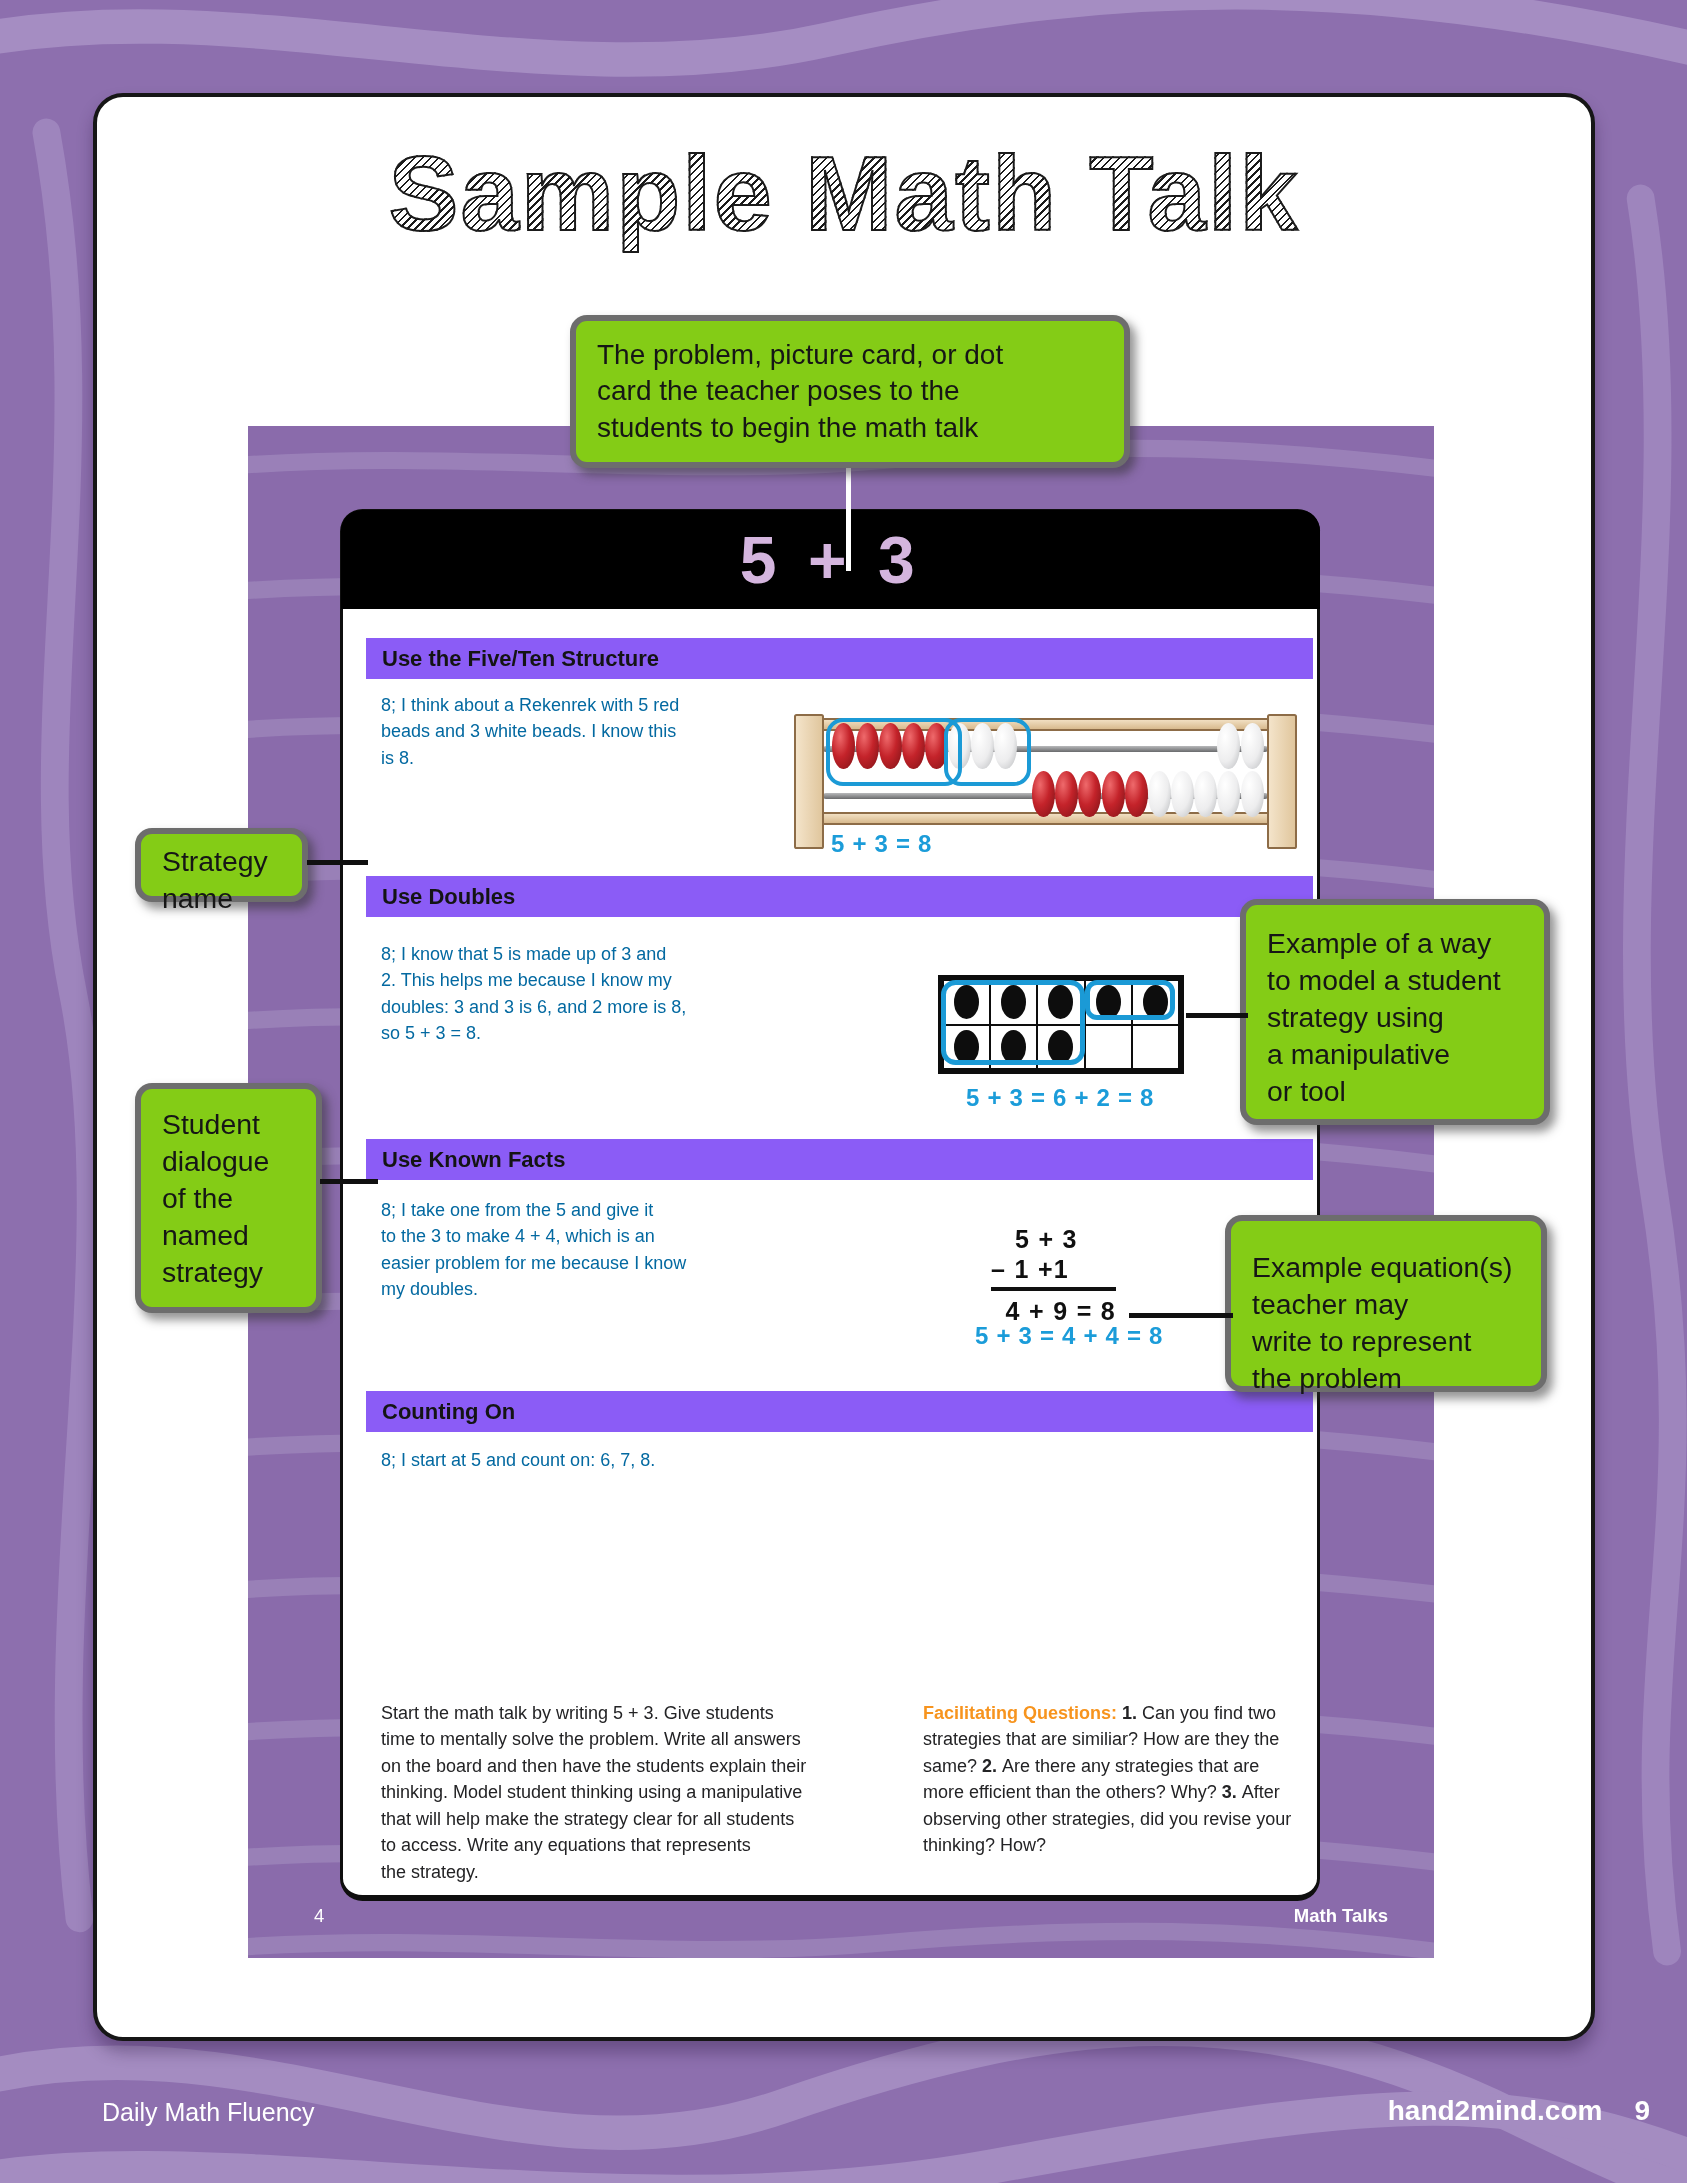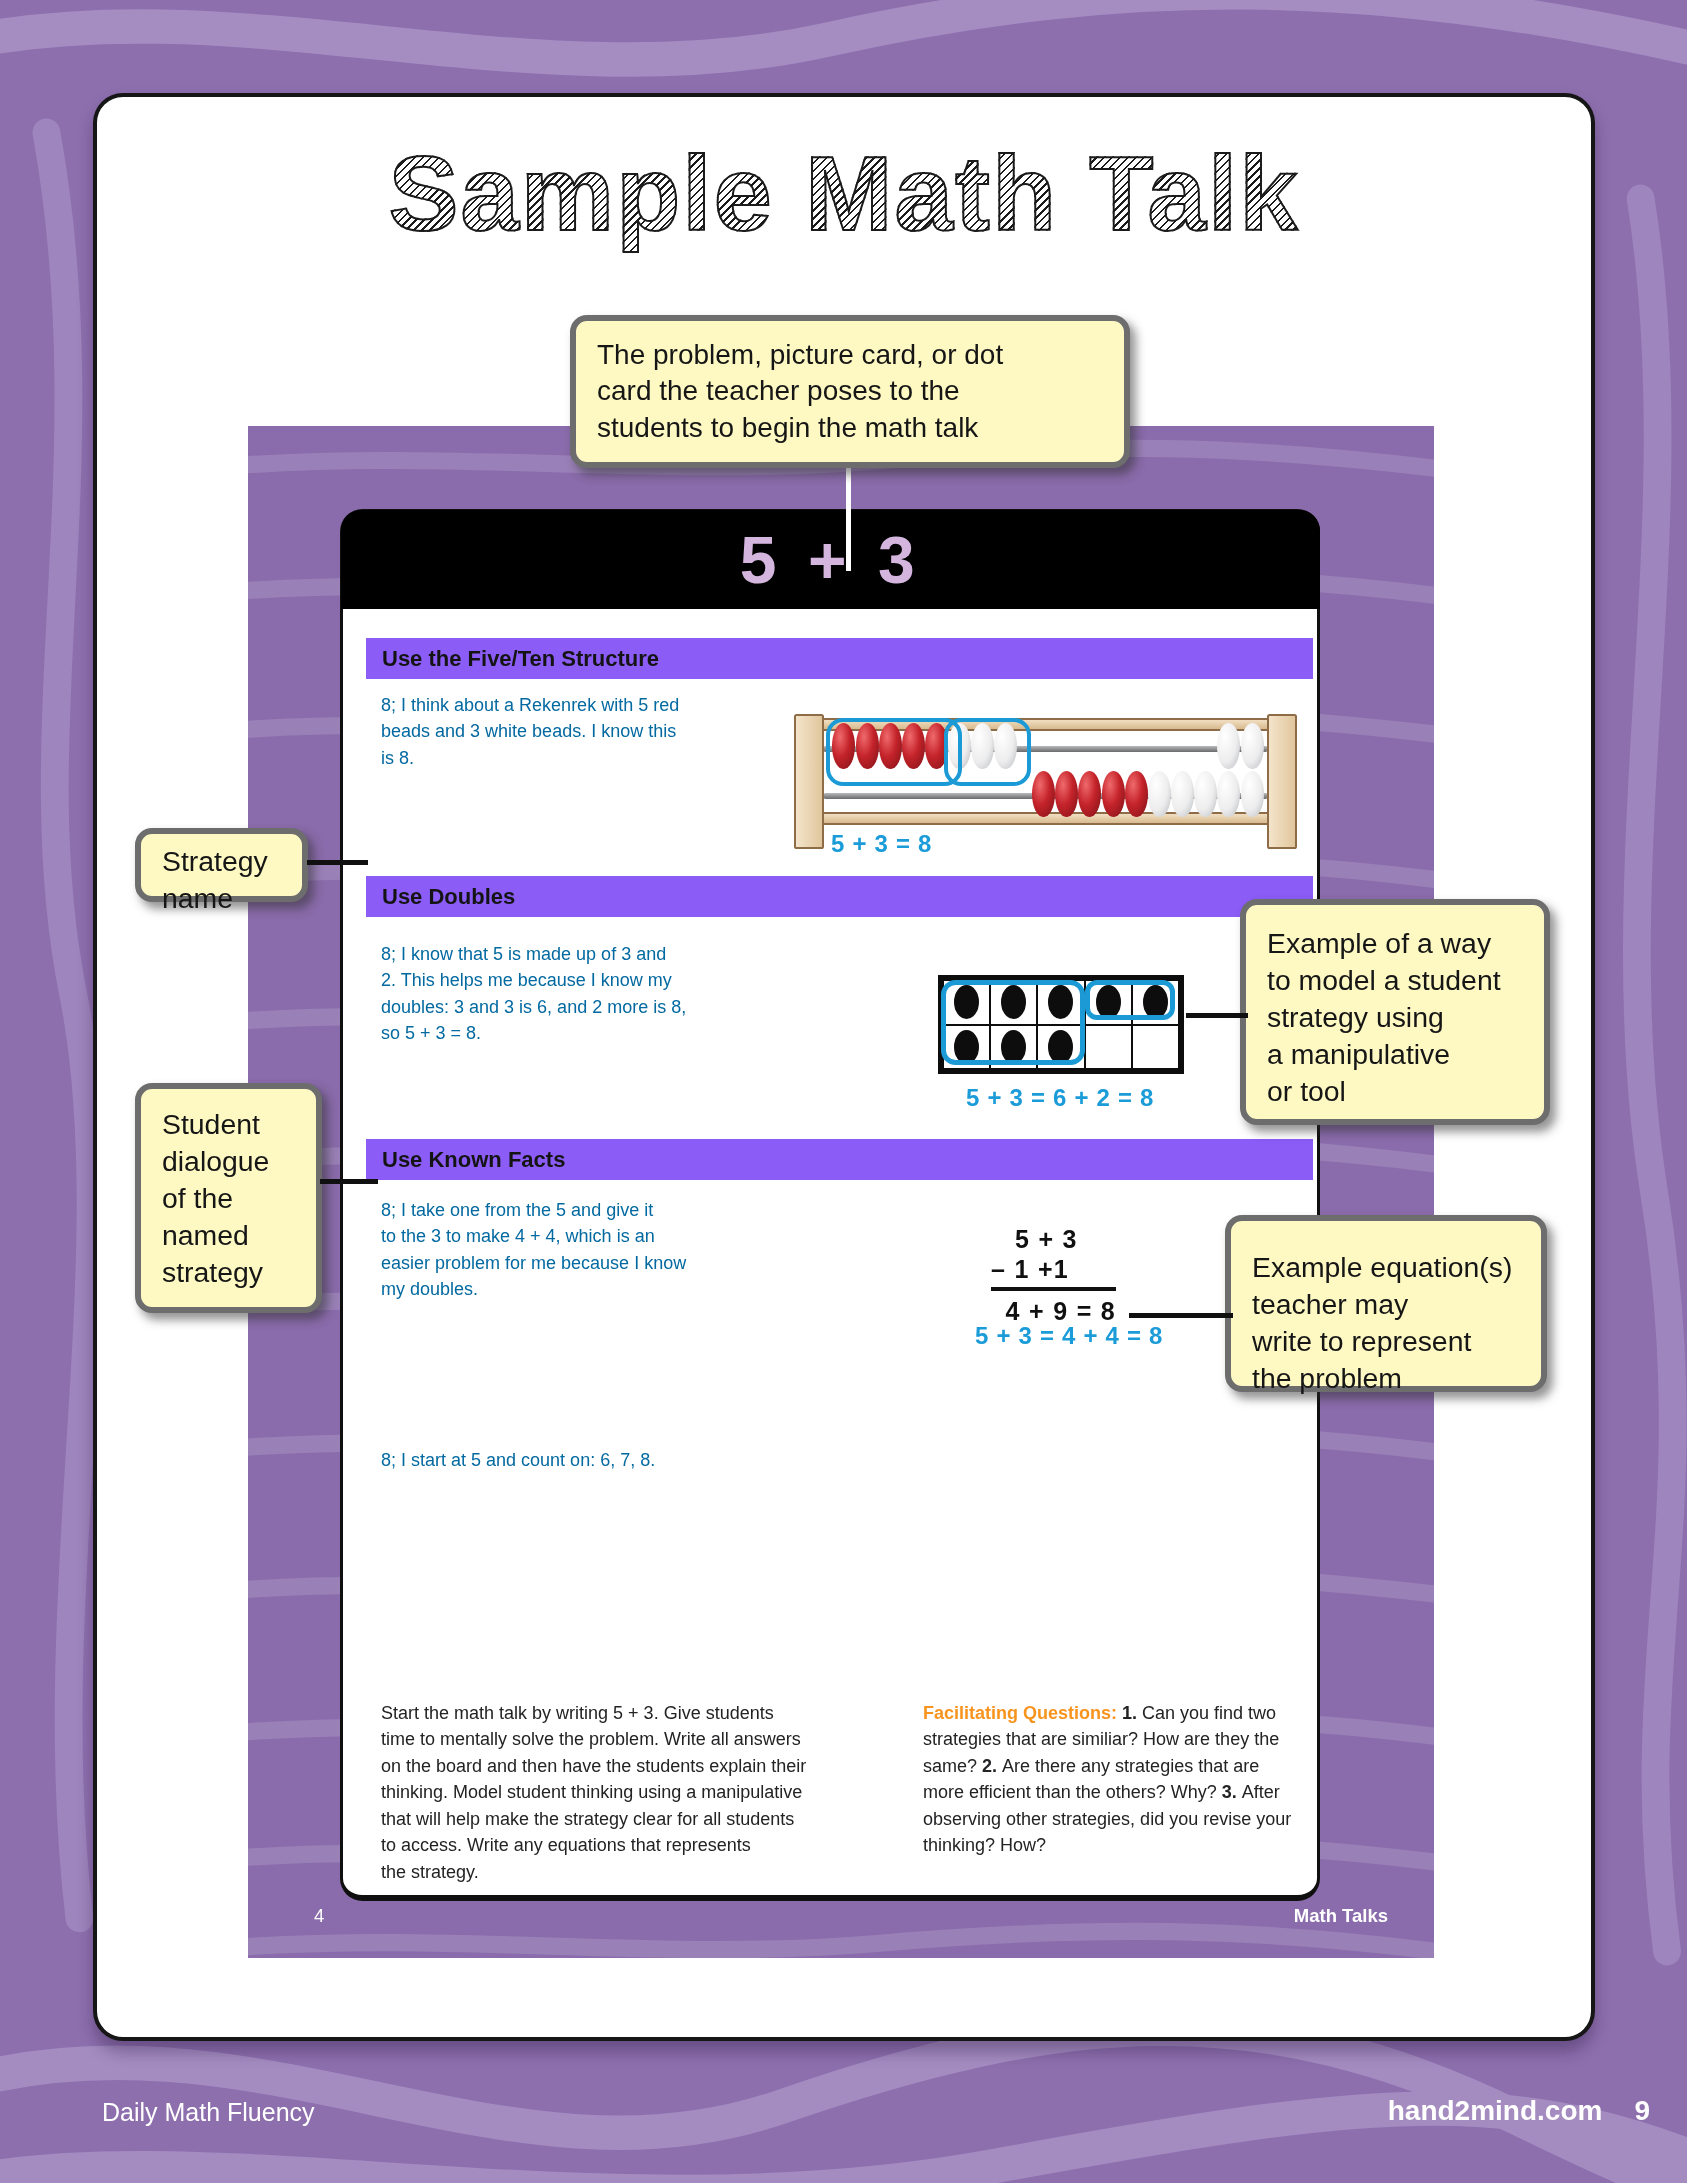--- a/index.html
+++ b/index.html
@@ -20,21 +20,21 @@
     .main-title{color:#1b1b1b;background:none;}
   }
 
   
   .purple-panel{position:absolute;left:151px;top:329px;width:1186px;height:1532px;
       background:#8a6bab;overflow:hidden;}
   .panel-num{position:absolute;left:66px;top:1479px;color:#fff;font-size:18.5px;}
   .panel-label{position:absolute;right:46px;top:1479px;color:#fff;font-weight:bold;font-size:18.5px;}
 
   
-  .callout{position:absolute;background:#fef9c3;border:6px solid #6d6d6d;border-radius:17px;
+  .callout{position:absolute;background:#84cc16;border:6px solid #6d6d6d;border-radius:17px;
       box-shadow:5.3px 6.6px 9.3px rgba(45,45,45,.5);color:#161616;font-size:28.4px;line-height:1.3;
       padding:16px 21px;white-space:pre-line;z-index:30;box-sizing:border-box;}
   .co-problem{left:473px;top:218px;width:560px;height:153px;font-size:28px;}
   .co-strategy{left:38px;top:731px;width:173px;height:74px;padding-top:9.3px;}
   .co-dialogue{left:38px;top:986px;width:187px;height:230px;padding-top:17px;}
   .co-model{left:1143px;top:802px;width:310px;height:226px;padding-top:20px;}
   .co-equation{left:1128px;top:1118px;width:322px;height:177px;padding-top:28px;}
 
   .connector{position:absolute;background:#101010;height:5.3px;z-index:40;}
   .white-line{position:absolute;left:749px;top:369px;width:4.6px;height:105px;background:#ffffff;z-index:25;}
@@ -251,20 +251,23 @@
 easier problem for me because I know
 my doubles.</div>
 
       <div class="eq-stack">
         <div class="eq-line1">5 + 3</div>
         <div class="eq-line2">– 1  +1</div>
         <div class="eq-line3">4 + 9 = 8</div>
       </div>
       <div class="blue-eq kf-eq">5 + 3 = 4 + 4 = 8</div>
 
+      <div class="section-bar bar-4">
+        <span>Counting On</span>
+      </div>
       <div class="dialogue dlg-4">8; I start at 5 and count on: 6, 7, 8.</div>
 
       <div class="tn-cols">
         <div class="tn-left">Start the math talk by writing 5 + 3. Give students
 time to mentally solve the problem. Write all answers
 on the board and then have the students explain their
 thinking. Model student thinking using a manipulative
 that will help make the strategy clear for all students
 to access. Write any equations that represents
 the strategy.</div>

